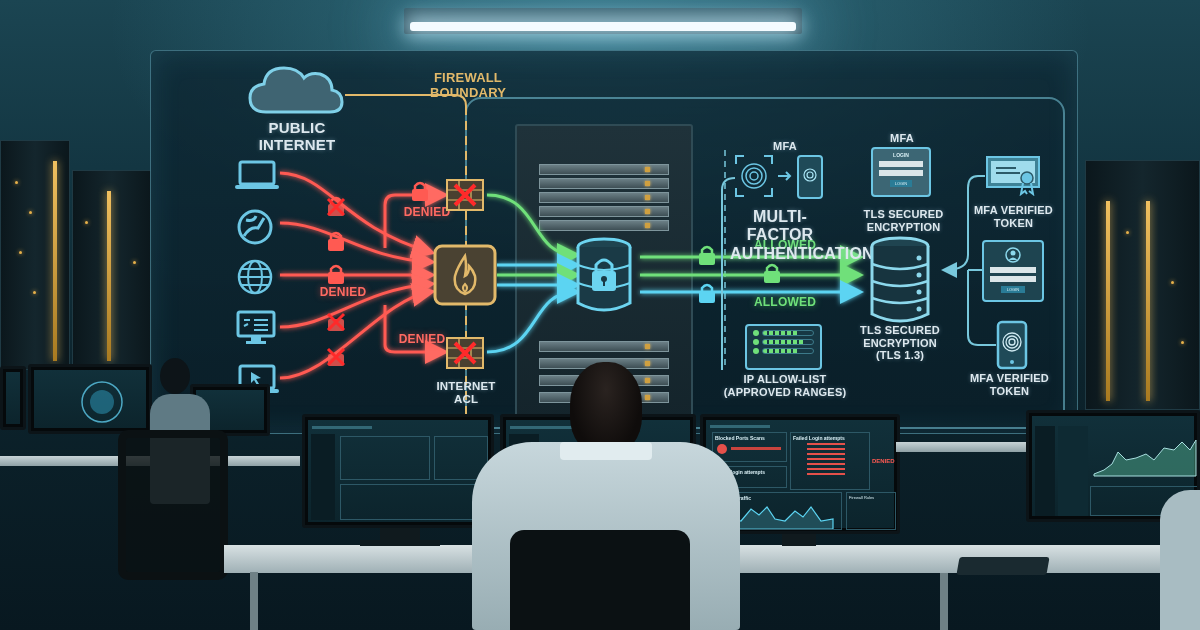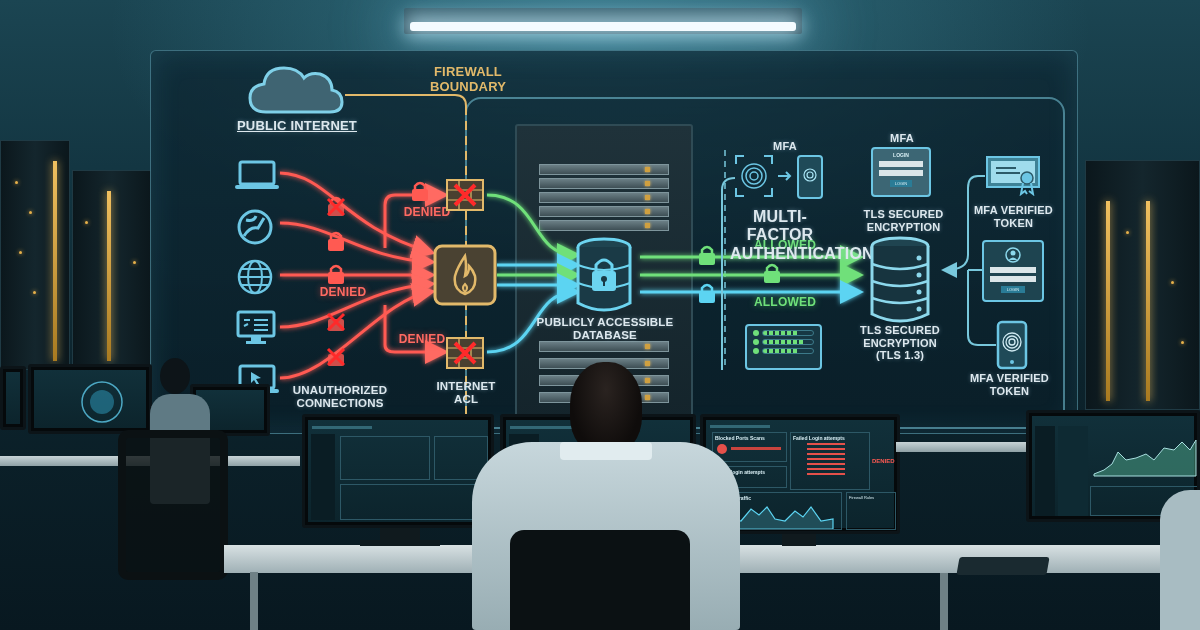--- a/index.html
+++ b/index.html
@@ -23,21 +23,21 @@
 
   
   .holo { position: absolute; left: 150px; top: 50px; width: 928px; height: 384px;
     border: 1px solid rgba(120,200,220,0.45); border-radius: 6px;
     background: linear-gradient(180deg, rgba(14,40,52,0.82), rgba(10,30,40,0.78));
     box-shadow: 0 0 30px rgba(80,180,210,0.15) inset; }
   .internal-box { position: absolute; left: 465px; top: 97px; width: 600px; height: 332px;
     border: 2px solid rgba(120,200,220,0.55); border-radius: 16px; }
   .label { position: absolute; font-weight: bold; text-align: center; line-height: 1.15; letter-spacing: 0.2px; }
   .lbl-white { color: #dde8ee; text-shadow: 0 0 4px rgba(180,220,240,0.4); }
-  .lbl-gold { color: #e2b96a; }
+  .lbl-gold { color: #e2b96a; margin-top: 6px; }
   .lbl-red { color: #ff6a62; text-shadow: 0 0 6px rgba(255,80,70,0.6); }
   .lbl-green { color: #6fe07a; text-shadow: 0 0 6px rgba(90,230,110,0.6); }
 
   .icon { position: absolute; }
   svg { display: block; }
 
   
   .center-rack { position: absolute; left: 515px; top: 124px; width: 178px; height: 300px;
     background: linear-gradient(180deg,#1f323a,#14242b); border: 2px solid #2f4b55; border-radius: 3px; }
   .center-rack .unit { position: absolute; left: 22px; right: 22px; height: 11px;
@@ -155,21 +155,21 @@
       <path d="M985,176 H978 Q968,176 968,188 V255 Q968,270 945,270" marker-end="url(#arT)"></path>
       <path d="M985,270 H968"></path>
       <path d="M968,270 V335 Q968,345 978,345 H996"></path>
       <path d="M735,178 Q722,178 722,190 V370"></path>
     </g>
   </svg>
 
   <svg class="icon" style="left:246px;top:60px" width="100" height="56" viewBox="0 0 100 56">
     <path d="M20,52 Q4,52 4,38 Q4,26 18,24 Q20,8 38,8 Q52,8 58,18 Q64,12 74,14 Q86,18 86,30 Q96,32 96,42 Q96,52 84,52 Z" fill="#3f6472" stroke="#7fd0e8" stroke-width="3"></path>
   </svg>
-  <div class="label lbl-white" style="left:232px;top:119px;width:130px;font-size:13px;text-decoration:underline;">PUBLIC INTERNET</div>
+  <div class="label lbl-white" style="left:232px;top:119px;width:130px;font-size:15px;">PUBLIC INTERNET</div>
   <div class="label lbl-gold" style="left:418px;top:65px;width:100px;font-size:13px;white-space:pre-line;">FIREWALL
 BOUNDARY</div>
 
   <svg class="icon" style="left:234px;top:160px" width="46" height="32" viewBox="0 0 46 32">
     <rect x="6" y="2" width="34" height="22" rx="2" fill="none" stroke="#6cc6e4" stroke-width="3"></rect>
       <rect x="1" y="25" width="44" height="4" rx="2" fill="#6cc6e4"></rect>
   </svg>
   <svg class="icon" style="left:236px;top:208px" width="38" height="38" viewBox="0 0 38 38">
     <circle cx="19" cy="19" r="16" fill="none" stroke="#6cc6e4" stroke-width="3"></circle>
       <path d="M8,28 Q14,18 22,20 L28,10 M10,12 Q18,14 20,8" stroke="#6cc6e4" stroke-width="3" fill="none"></path>
@@ -215,22 +215,20 @@
       <path d="M2,4 L18,20 M18,4 L2,20" stroke="#ff2a2a" stroke-width="3"></path>
     </svg>
   <svg class="icon" style="left:410px;top:180px" width="20" height="22" viewBox="0 0 20 22">
       <rect x="2" y="9" width="16" height="12" rx="2" fill="#ff5a52"></rect>
       <path d="M5,9 V6 Q10,0 15,6 V9" stroke="#ff5a52" stroke-width="2.5" fill="none"></path>
     </svg>
 
   <div class="label lbl-red" style="left:392px;top:206px;width:70px;font-size:12px;">DENIED</div>
   <div class="label lbl-red" style="left:308px;top:286px;width:70px;font-size:12px;">DENIED</div>
   <div class="label lbl-red" style="left:392px;top:333px;width:60px;font-size:12px;">DENIED</div>
-  <div class="label lbl-white" style="left:280px;top:384px;width:120px;font-size:11.5px;white-space:pre-line;">UNAUTHORIZED
-CONNECTIONS</div>
 
   <svg class="icon" style="left:446px;top:179px" width="38" height="32" viewBox="0 0 38 32">
     <rect x="1" y="1" width="36" height="30" fill="#4a4030" stroke="#e2b96a" stroke-width="2"></rect>
       <path d="M1,11 H37 M1,21 H37 M13,1 V11 M25,11 V21 M13,21 V31" stroke="#e2b96a" stroke-width="1.2"></path>
       <path d="M9,6 L29,26 M29,6 L9,26" stroke="#ff2a2a" stroke-width="4"></path>
   </svg>
   <svg class="icon" style="left:446px;top:337px" width="38" height="32" viewBox="0 0 38 32">
     <rect x="1" y="1" width="36" height="30" fill="#4a4030" stroke="#e2b96a" stroke-width="2"></rect>
       <path d="M1,11 H37 M1,21 H37 M13,1 V11 M25,11 V21 M13,21 V31" stroke="#e2b96a" stroke-width="1.2"></path>
       <path d="M9,6 L29,26 M29,6 L9,26" stroke="#ff2a2a" stroke-width="4"></path>
@@ -246,22 +244,20 @@
 
   <svg class="icon" style="left:574px;top:237px" width="60" height="76" viewBox="0 0 60 76">
     <ellipse cx="30" cy="10" rx="26" ry="8" fill="#1f4450" stroke="#6cd4f0" stroke-width="3"></ellipse>
     <path d="M4,10 V66 Q30,80 56,66 V10" fill="#1a3a46" stroke="#6cd4f0" stroke-width="3"></path>
     <path d="M4,28 Q30,38 56,28 M4,46 Q30,56 56,46" stroke="#6cd4f0" stroke-width="2" fill="none"></path>
     <rect x="18" y="34" width="24" height="20" rx="3" fill="#6cd4f0"></rect>
       <path d="M22,34 V28 Q30,18 38,28 V34" stroke="#6cd4f0" stroke-width="3" fill="none"></path>
     <circle cx="30" cy="42" r="3" fill="#1a3a46"></circle>
       <rect x="29" y="43" width="2" height="6" fill="#1a3a46"></rect>
   </svg>
-  <div class="label lbl-white" style="left:530px;top:316px;width:150px;font-size:11.5px;white-space:pre-line;">PUBLICLY ACCESSIBLE
-DATABASE</div>
 
   <div class="label lbl-green" style="left:750px;top:239px;width:70px;font-size:12px;">ALLOWED</div>
   <div class="label lbl-green" style="left:750px;top:296px;width:70px;font-size:12px;">ALLOWED</div>
   <svg class="icon" style="left:698px;top:244px" width="18" height="22" viewBox="0 0 18 22">
       <rect x="1" y="9" width="16" height="12" rx="2" fill="#6fe07a"></rect>
       <path d="M4,9 V6 Q9,0 14,6 V9" stroke="#6fe07a" stroke-width="2.5" fill="none"></path>
     </svg>
   <svg class="icon" style="left:763px;top:262px" width="18" height="22" viewBox="0 0 18 22">
       <rect x="1" y="9" width="16" height="12" rx="2" fill="#6fe07a"></rect>
       <path d="M4,9 V6 Q9,0 14,6 V9" stroke="#6fe07a" stroke-width="2.5" fill="none"></path>
@@ -329,20 +325,22 @@
       </div>
     <div style="display:flex;align-items:center;margin-bottom:3px">
         <span style="width:6px;height:6px;border-radius:50%;background:#6fe07a;margin-right:3px"></span>
         <span style="flex:1;height:6px;border:1px solid #3c7a8a;border-radius:3px;background:repeating-linear-gradient(90deg,#6fe07a 0 4px,transparent 4px 6px);background-size:40px 4px;background-repeat:no-repeat;"></span>
       </div>
     <div style="display:flex;align-items:center">
         <span style="width:6px;height:6px;border-radius:50%;background:#6fe07a;margin-right:3px"></span>
         <span style="flex:1;height:6px;border:1px solid #3c7a8a;border-radius:3px;background:repeating-linear-gradient(90deg,#6fe07a 0 4px,transparent 4px 6px);background-size:36px 4px;background-repeat:no-repeat;"></span>
       </div>
   </div>
+  <div class="label lbl-white" style="left:715px;top:373px;width:140px;font-size:11px;white-space:pre-line;">IP ALLOW-LIST
+(APPROVED RANGES)</div>
 
   <div class="icon" style="left:982px;top:240px;width:62px;height:62px;border:2px solid #6cc6e4;border-radius:4px;background:#1e4450;">
     <svg style="margin:5px auto 0" width="16" height="16" viewBox="0 0 16 16">
         <circle cx="8" cy="8" r="7" fill="none" stroke="#8cd8ec" stroke-width="1.5"></circle>
         <circle cx="8" cy="6" r="2.5" fill="#8cd8ec"></circle>
         <path d="M3.5,13 Q8,8 12.5,13" fill="#8cd8ec"></path>
       </svg>
     <div style="margin:4px 6px 0;height:6px;background:#dbe6e9;"></div>
     <div style="margin:3px 6px 0;height:6px;background:#dbe6e9;"></div>
     <div style="margin:4px auto 0;width:24px;height:7px;background:#2a7c96;color:#d8eef4;font-size:4px;text-align:center;line-height:7px;">LOGIN</div>

